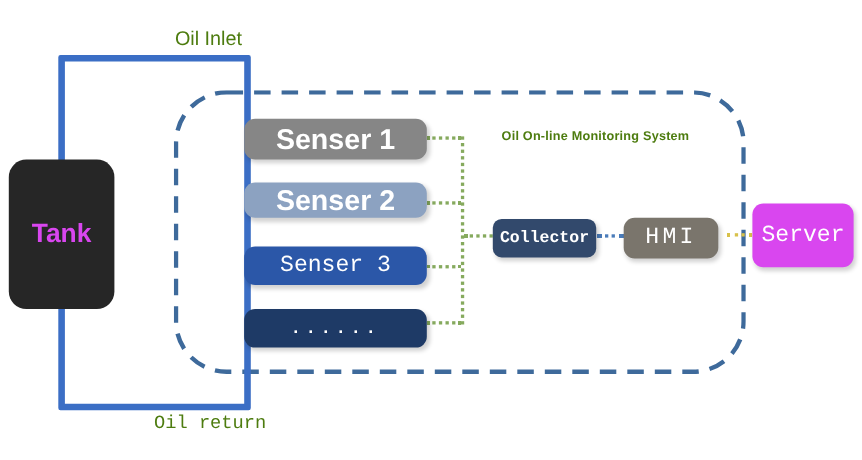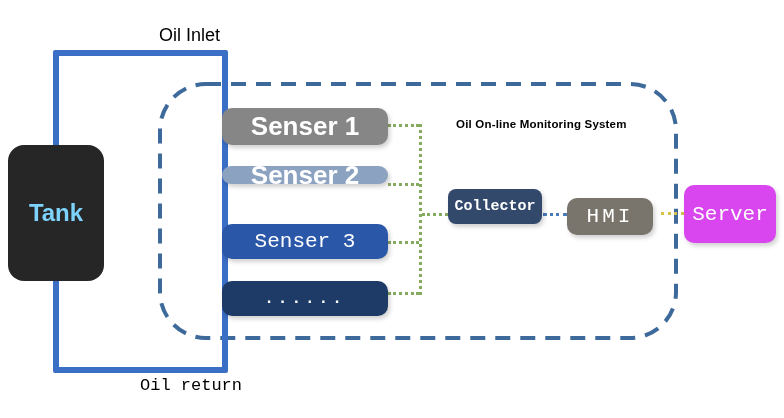--- a/index.html
+++ b/index.html
@@ -19,43 +19,43 @@
   
   .boundary{
     position:absolute;left:158px;top:82px;width:520px;height:258px;z-index:1;
   }
   
   .tank{
     position:absolute;left:8px;top:145px;width:96px;height:136px;
     border-radius:16px;z-index:3;
     display:flex;align-items:center;justify-content:center;
   }
-  .tank span{color:#7dd3fc;font-size:24px;font-weight:bold;}
+  .tank span{color:#d946ef;font-size:24px;font-weight:bold;}
   
-  .lbl{position:absolute;color:#000000;white-space:nowrap;z-index:4;}
+  .lbl{position:absolute;color:#4d7c0f;white-space:nowrap;z-index:4;}
   .lbl-inlet{left:159px;top:25px;font-size:18px;}
   .lbl-return{left:140px;top:376px;font-size:17px;font-family:"Liberation Mono", monospace;}
   .lbl-title{left:456px;top:118px;font-size:11.5px;font-weight:bold;letter-spacing:0.2px;}
   
   .block{
     position:absolute;z-index:3;border-radius:10px;
     display:flex;align-items:center;justify-content:center;
     box-shadow:2px 3px 4px rgba(0,0,0,0.18);
   }
   .block span{color:#ffffff;}
   .sensor{left:222px;width:166px;}
   .sensor span{font-size:26px;font-weight:bold;}
   .s1{top:108px;height:37px;}
-  .s2{top:166px;height:18px;}
+  .s2{top:166px;height:32px;}
   .s3{top:224px;height:35px;align-items:center;}
   .s4{top:281px;height:35px;}
   .s3 span{font-family:"Liberation Mono", monospace;font-weight:normal;font-size:21px;}
   .s4 span{font-family:"Liberation Mono", monospace;font-weight:bold;font-size:16px;letter-spacing:4px;}
   
-  .collector{left:448px;top:189px;width:94px;height:35px;border-radius:8px;}
+  .collector{left:448px;top:199px;width:94px;height:35px;border-radius:8px;}
   .collector span{font-family:"Liberation Mono", monospace;font-weight:bold;font-size:15px;}
   .hmi{left:567px;top:198px;width:86px;height:37px;border-radius:10px;}
   .hmi span{font-family:"Liberation Mono", monospace;font-size:21px;letter-spacing:3px;}
   .server{left:684px;top:185px;width:92px;height:58px;border-radius:10px;}
   .server span{font-family:"Liberation Mono", monospace;font-size:21px;}
   
   .hline{position:absolute;height:0;border-top:3px dotted #86aa5e;z-index:2;}
   .vline{position:absolute;width:0;border-left:3px dotted #86aa5e;z-index:2;}
   .g1{left:388px;top:124px;width:31px;}
   .g2{left:388px;top:183px;width:31px;}

